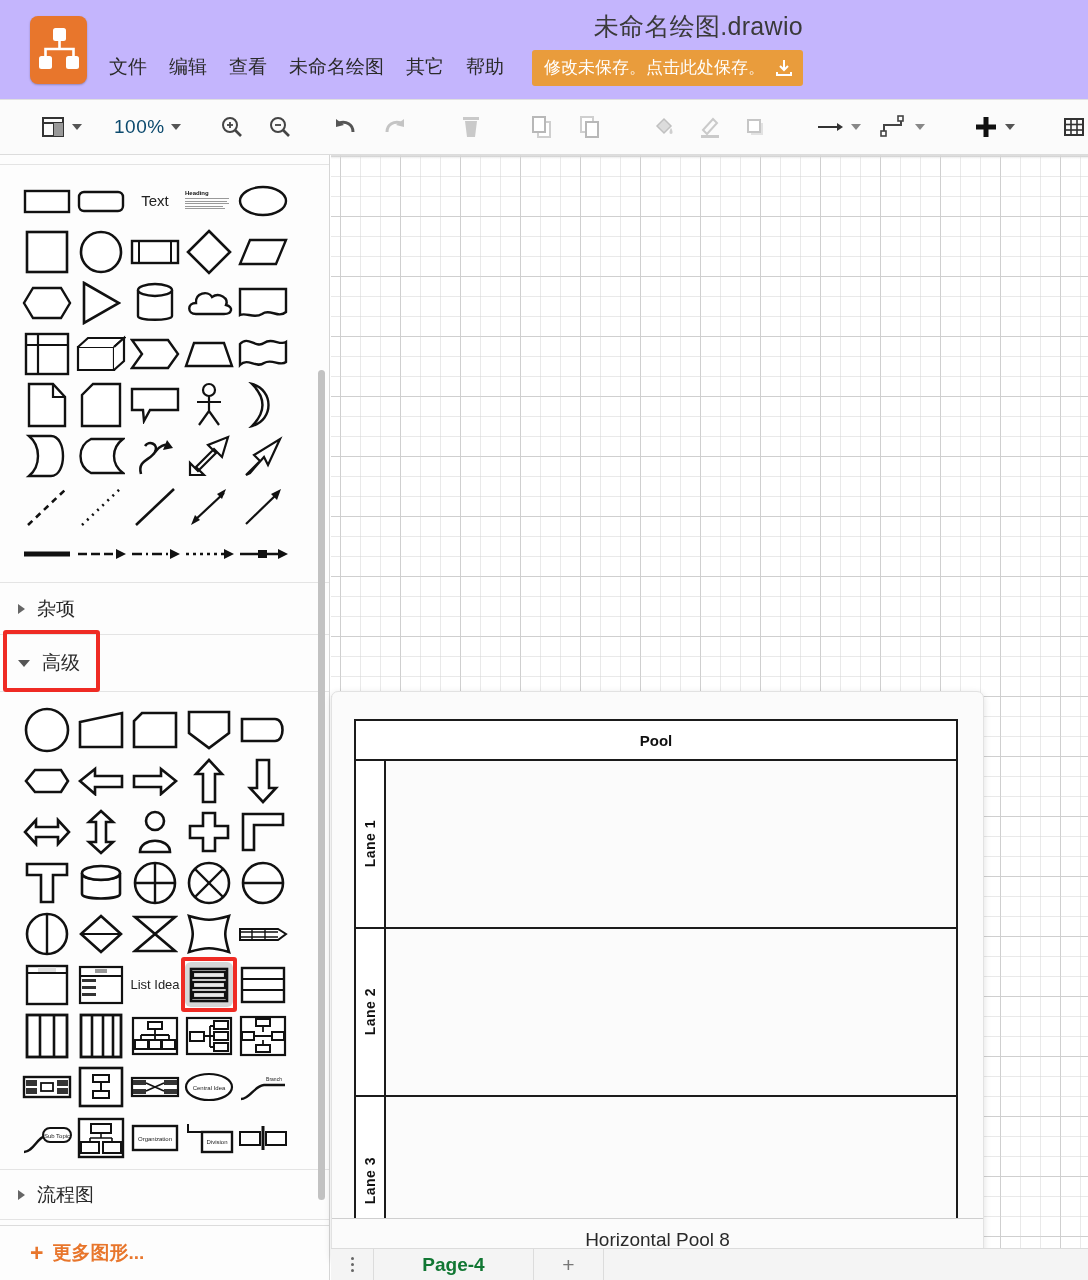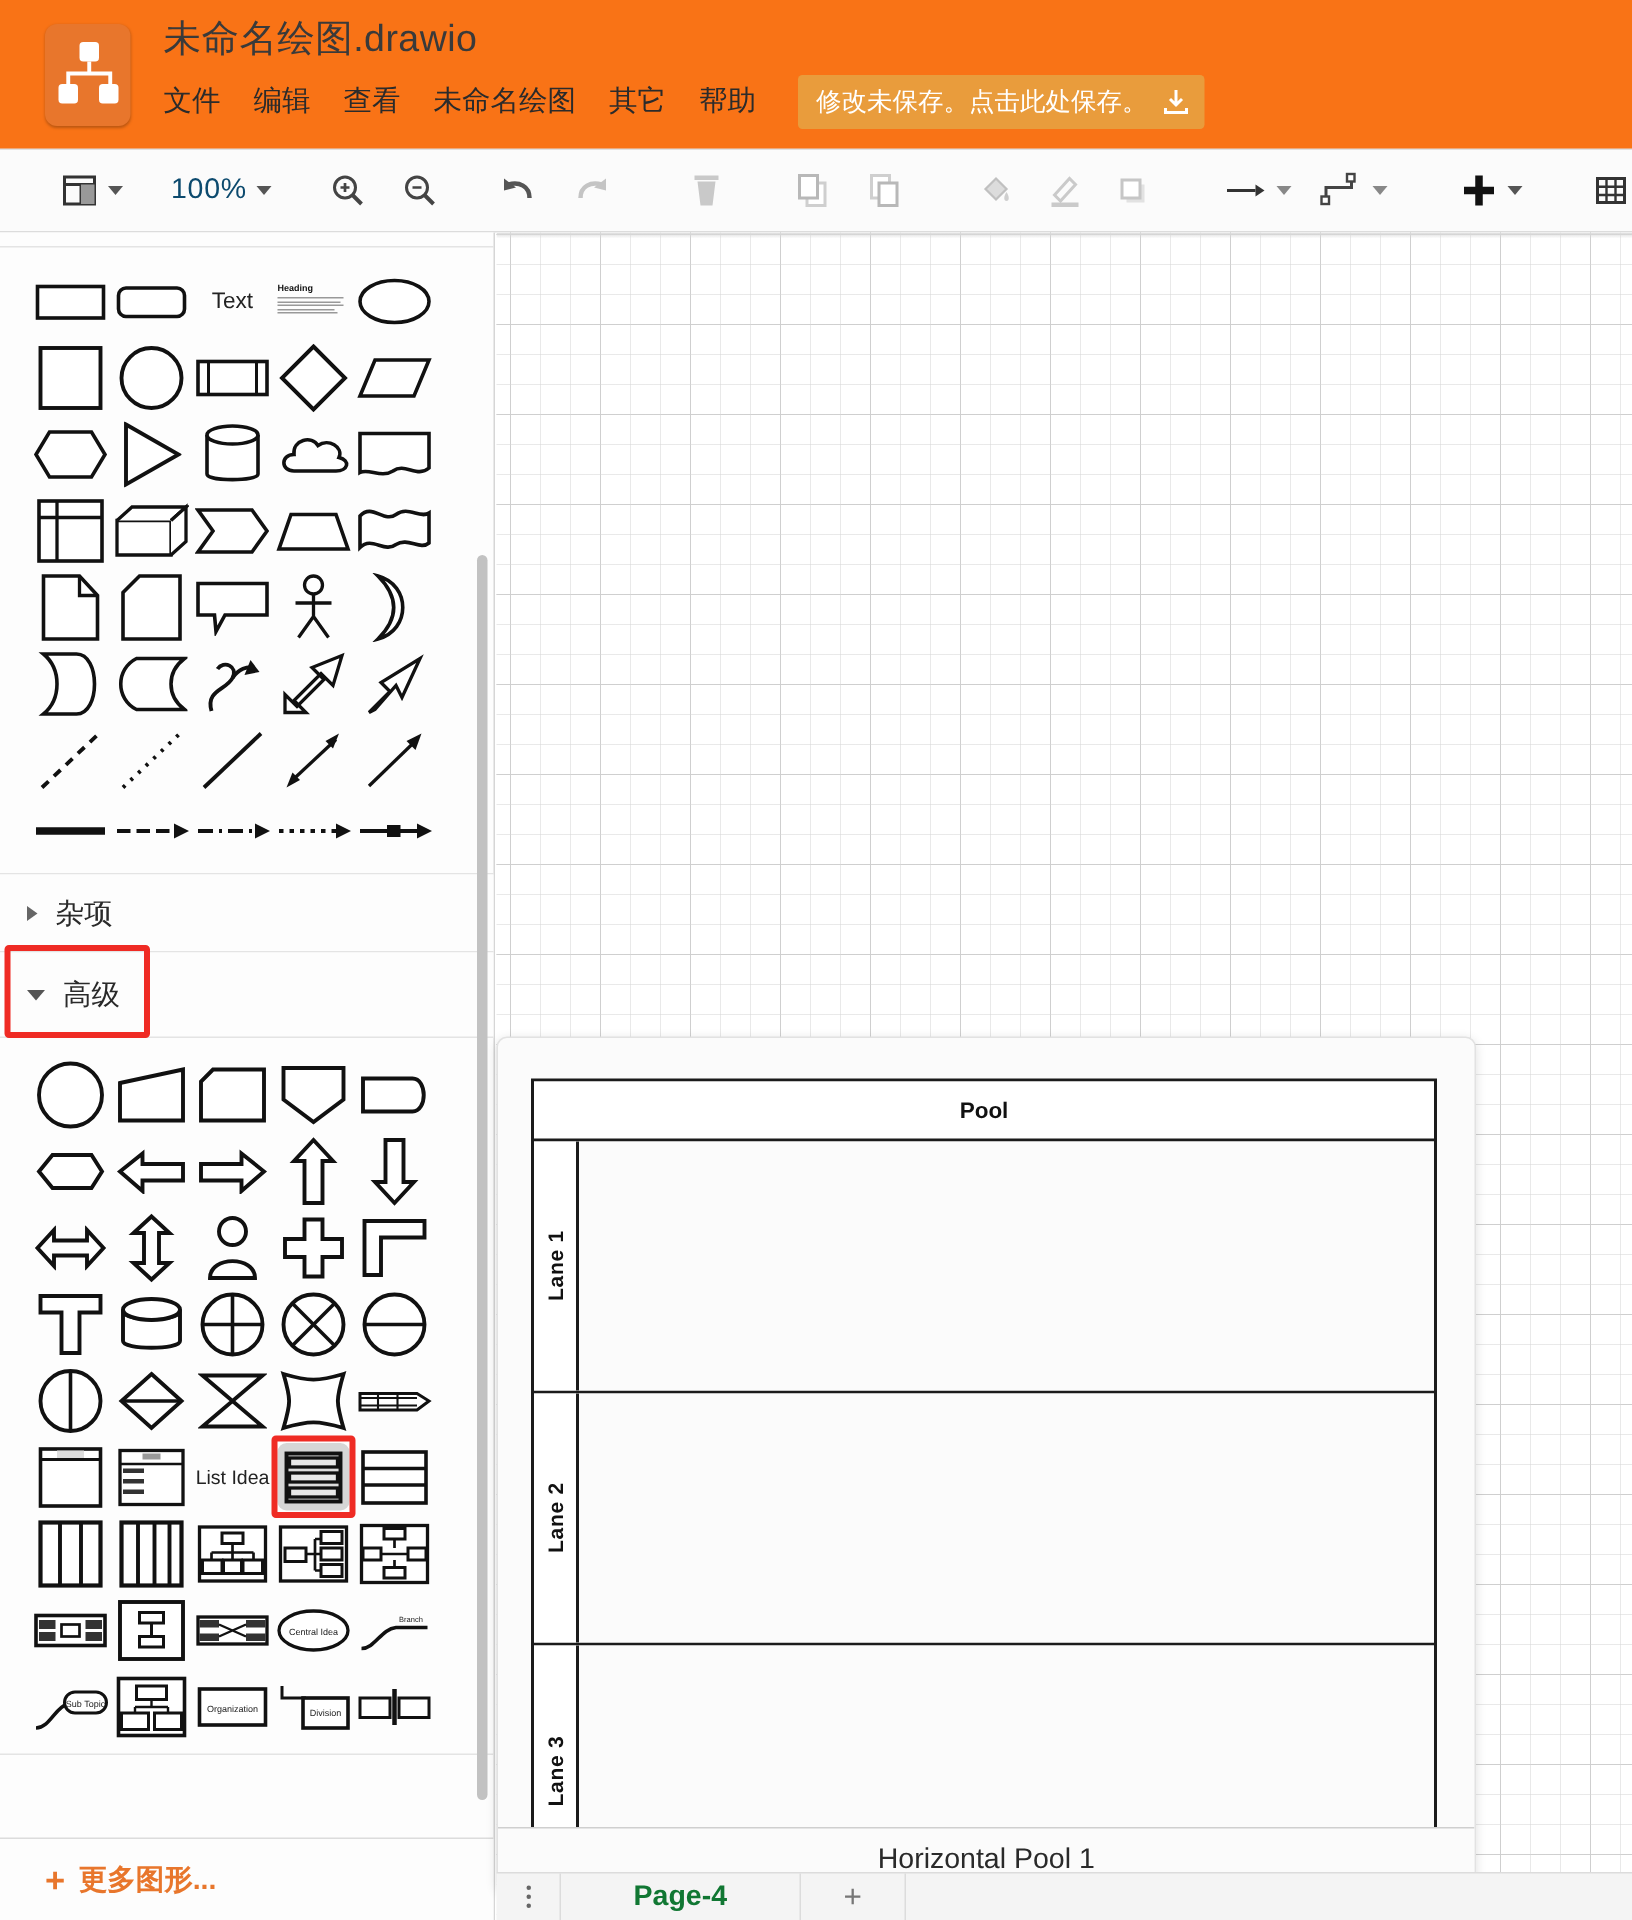--- a/index.html
+++ b/index.html
@@ -7,22 +7,22 @@
   body {
     width:1088px; height:1280px;
     font-family:"Liberation Sans","DejaVu Sans",sans-serif;
     background:#ffffff; overflow:hidden; position:relative;
     color:#202020;
   }
 
   
   #header {
     position:absolute; left:0; top:0; width:1088px; height:100px;
-    background:#f97316; border-bottom:1px solid #e0e0e0;
-    display:flex; align-items:flex-start;
+    background:#c4b5fd; border-bottom:1px solid #e0e0e0;
+    display:flex; align-items:flex-start;text-align:right;
   }
   #logo-wrap { margin:16px 0 0 30px; }
   .logo {
     width:57px; height:68px; border-radius:8px; background:#E8762C;
     position:relative; box-shadow:0 1px 2px rgba(0,0,0,.25);
   }
   .logo svg { position:absolute; left:0; top:0; }
   #title-block { margin-left:22px; margin-top:10px; }
   #doc-title {
     font-size:25px; color:#3a3a3a; letter-spacing:.3px; line-height:32px;
@@ -923,20 +923,24 @@
         <svg width="50" height="30">
             <rect x="2" y="9" width="20" height="13" fill="#fff" stroke="#111" stroke-width="2"></rect>
         <rect x="28" y="9" width="20" height="13" fill="#fff" stroke="#111" stroke-width="2"></rect>
         <line x1="25" y1="3" x2="25" y2="27" stroke="#111" stroke-width="3"></line>
           </svg>
         </div>
     </div>
 
     <div class="sect-divider"></div>
 
+    <div class="section-row" style="height:50px">
+      <span class="tri-right"></span>
+      <span class="sect-label">流程图</span>
+    </div>
 
     <div id="sb-track">
       <div id="sb-thumb"></div>
     </div>
   </div>
 
   <div id="more-shapes">
     <span class="plus">+</span>
     <span class="lbl">更多图形...</span>
   </div>
@@ -964,21 +968,21 @@
       <div class="lane-body"></div>
     </div>
     <div class="lane">
       <div class="lane-title">
         <span>Lane 3</span>
       </div>
       <div class="lane-body"></div>
     </div>
   </div>
   <div id="preview-footer">
-    <span>Horizontal Pool 1</span>
+    <span>Horizontal Pool 8</span>
   </div>
 </div>
 
 <div id="pagebar">
   <div class="pb-cell" id="pb-menu">
     <span class="dots">
         <i></i>
         <i></i>
         <i></i>
       </span>

